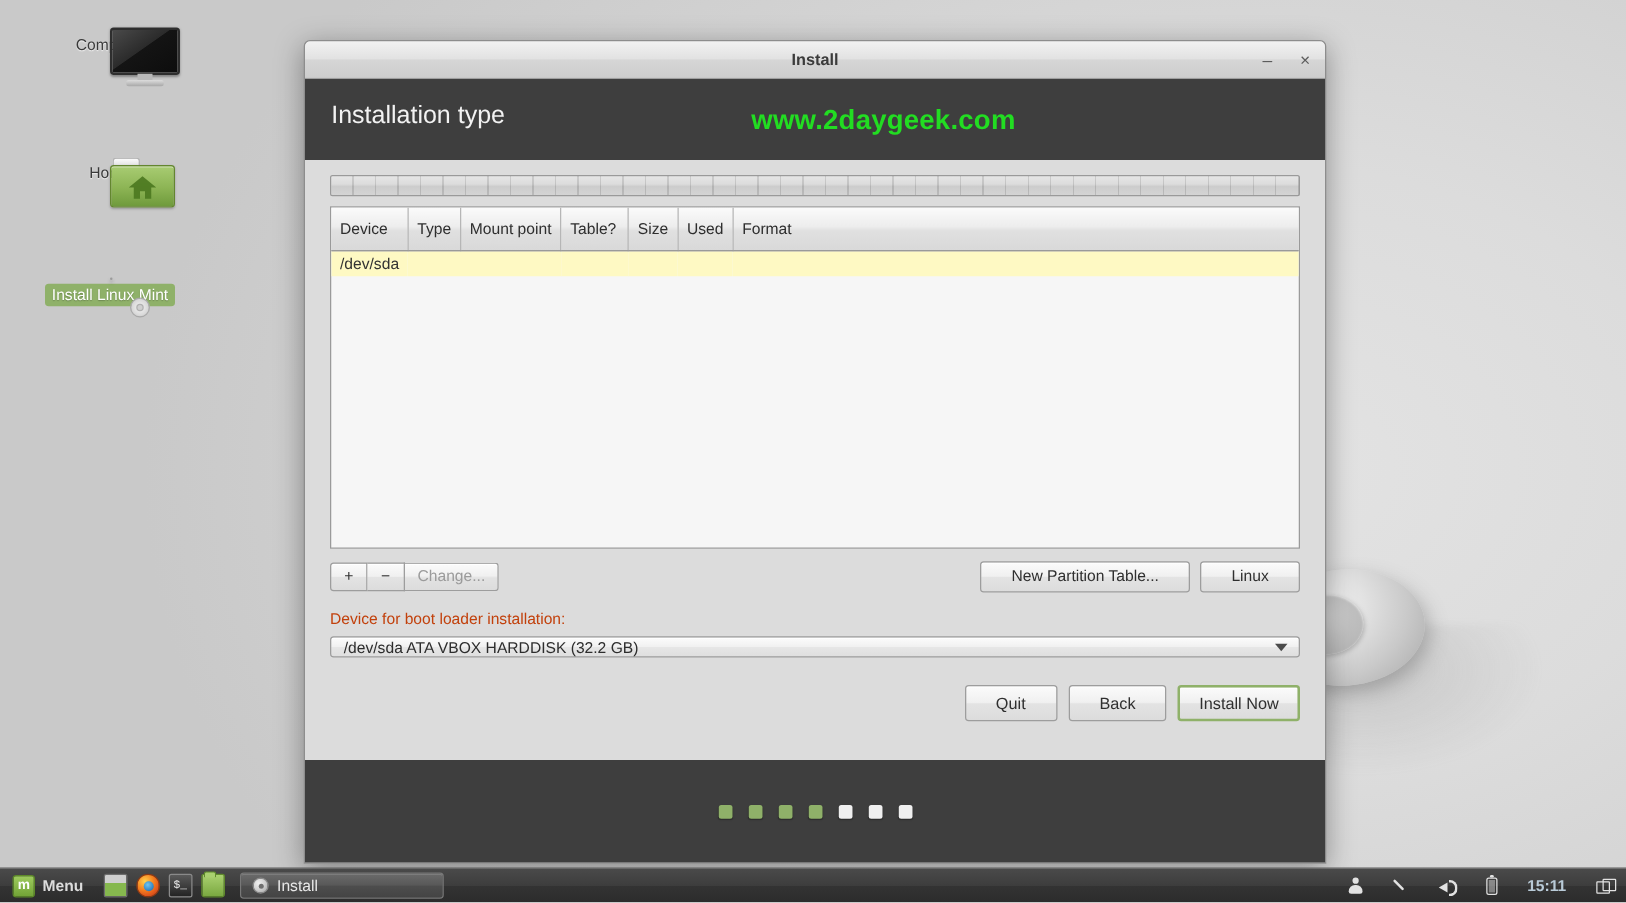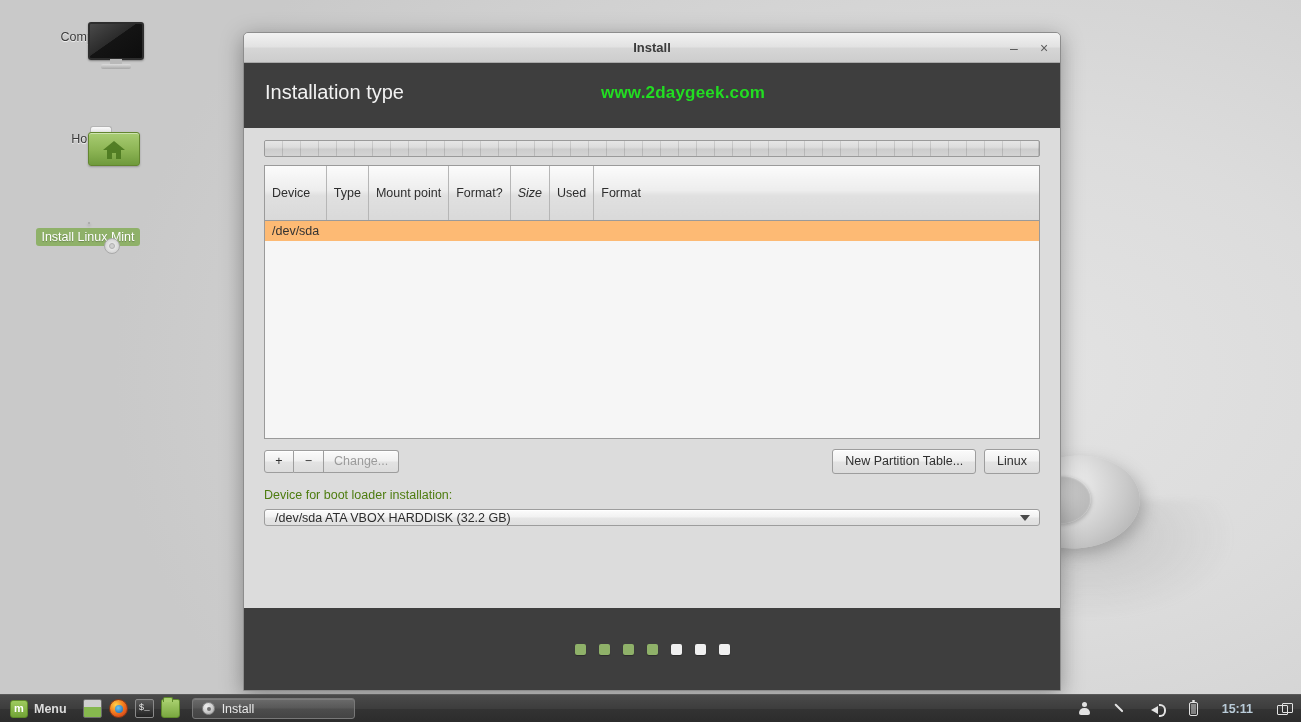--- a/index.html
+++ b/index.html
@@ -171,21 +171,21 @@
     background:#3e3e3e;
     position:relative;
     text-decoration:underline;
   }
   .banner .page-title {
     position:absolute; left:21px; top:18px;
     font-size:20px; color:#f2f2f2; font-weight:normal;
   }
   .banner .watermark {
     position:absolute; left:357px; top:20px;
-    font-size:17px; font-weight:bold; color:#22dd22;
+    font-size:22px; font-weight:bold; color:#22dd22;
     letter-spacing:.2px;
   }
 
   .content {
     position:relative;
     height:480px;
     background:#dcdcdc;
     padding:12px 20px 0 20px;
   }
 
@@ -221,66 +221,66 @@
     border-collapse:collapse;
     font-size:12.5px;
   }
   table.parts thead th {
     background: linear-gradient(#fbfbfb 0%, #ededed 45%, #e0e0e0 55%, #d9d9d9 100%);
     border-right:1px solid #b6b6b6;
     border-bottom:1px solid #9a9a9a;
     text-align:left;
     font-weight:normal;
     color:#2e2e2e;
-    padding:20px 7px;
+    padding:10px 7px;
     height:22px;
     white-space:nowrap;
   }
   table.parts thead th:last-child { border-right:none; }
   table.parts tbody td {
     padding:3px 7px;
     height:20px;
     color:#333;
   }
   tr.device-row td {
-    background:#fdba74;
+    background:#fef9c3;
     color:#ffffff;
     text-align:right;
   }
 
   
   .tool-row {
     margin-top:9px;
     display:flex;
     align-items:center;
     height:26px;
   }
   .btn {
     font-family:"Liberation Sans", sans-serif;
     font-size:12.5px;
     color:#2f2f2f;
     background: linear-gradient(#fbfbfb 0%, #f0f0f0 48%, #e3e3e3 52%, #dcdcdc 100%);
     border:1px solid #9d9d9d;
     border-radius:3px;
-    padding:4px 12px;
+    padding:4px 24px;
     line-height:15px;
     cursor:default;
     box-shadow: inset 0 1px 0 rgba(255,255,255,.85);
   }
   .btn.disabled { color:#9b9b9b; }
   .seg-group { display:flex; }
   .seg-group .btn { border-radius:0; border-left:none; padding:3px 10px; min-width:30px; text-align:center; }
   .seg-group .btn:first-child { border-radius:3px 0 0 3px; border-left:1px solid #9d9d9d; }
   .seg-group .btn:last-child  { border-radius:0 3px 3px 0; }
   .tool-right { margin-left:auto; display:flex; gap:8px; }
 
   .boot-label {
     margin-top:14px;
     font-size:12.5px;
-    color:#4d7c0f;
+    color:#c2410c;
   }
   .combo {
     margin-top:7px;
     position:relative;
     height:17px;
     border:1px solid #9d9d9d;
     border-radius:3px;
     background: linear-gradient(#fcfcfc 0%, #f1f1f1 48%, #e6e6e6 52%, #dfdfdf 100%);
     box-shadow: inset 0 1px 0 rgba(255,255,255,.9);
     display:flex; align-items:center;
@@ -513,22 +513,22 @@
 
       <div class="part-bar"></div>
 
       <div class="table-wrap">
         <table class="parts">
           <thead>
             <tr>
               <th style="width:56px;">Device</th>
               <th style="width:40px;">Type</th>
               <th style="width:80px;">Mount point</th>
-              <th style="width:54px;">Format?</th>
-              <th style="width:34px;font-style:italic;">Size</th>
+              <th style="width:54px;">Table?</th>
+              <th style="width:34px;">Size</th>
               <th style="width:40px;text-align:right;">Used</th>
               <th>Format</th>
             </tr>
           </thead>
           <tbody>
             <tr class="device-row">
               <td>/dev/sda</td>
               <td></td>
               <td></td>
               <td></td>
@@ -552,20 +552,25 @@
         </span>
       </div>
 
       <div class="boot-label">Device for boot loader installation:</div>
 
       <div class="combo">
         <span>/dev/sda  ATA VBOX HARDDISK (32.2 GB)</span>
         <span class="arrow"></span>
       </div>
 
+      <div class="action-row">
+        <button class="btn">Quit</button>
+        <button class="btn">Back</button>
+        <button class="btn primary">Install Now</button>
+      </div>
 
     </div>
 
     <div class="footer">
       <span class="dot done"></span>
       <span class="dot done"></span>
       <span class="dot done"></span>
       <span class="dot done"></span>
       <span class="dot"></span>
       <span class="dot"></span>

